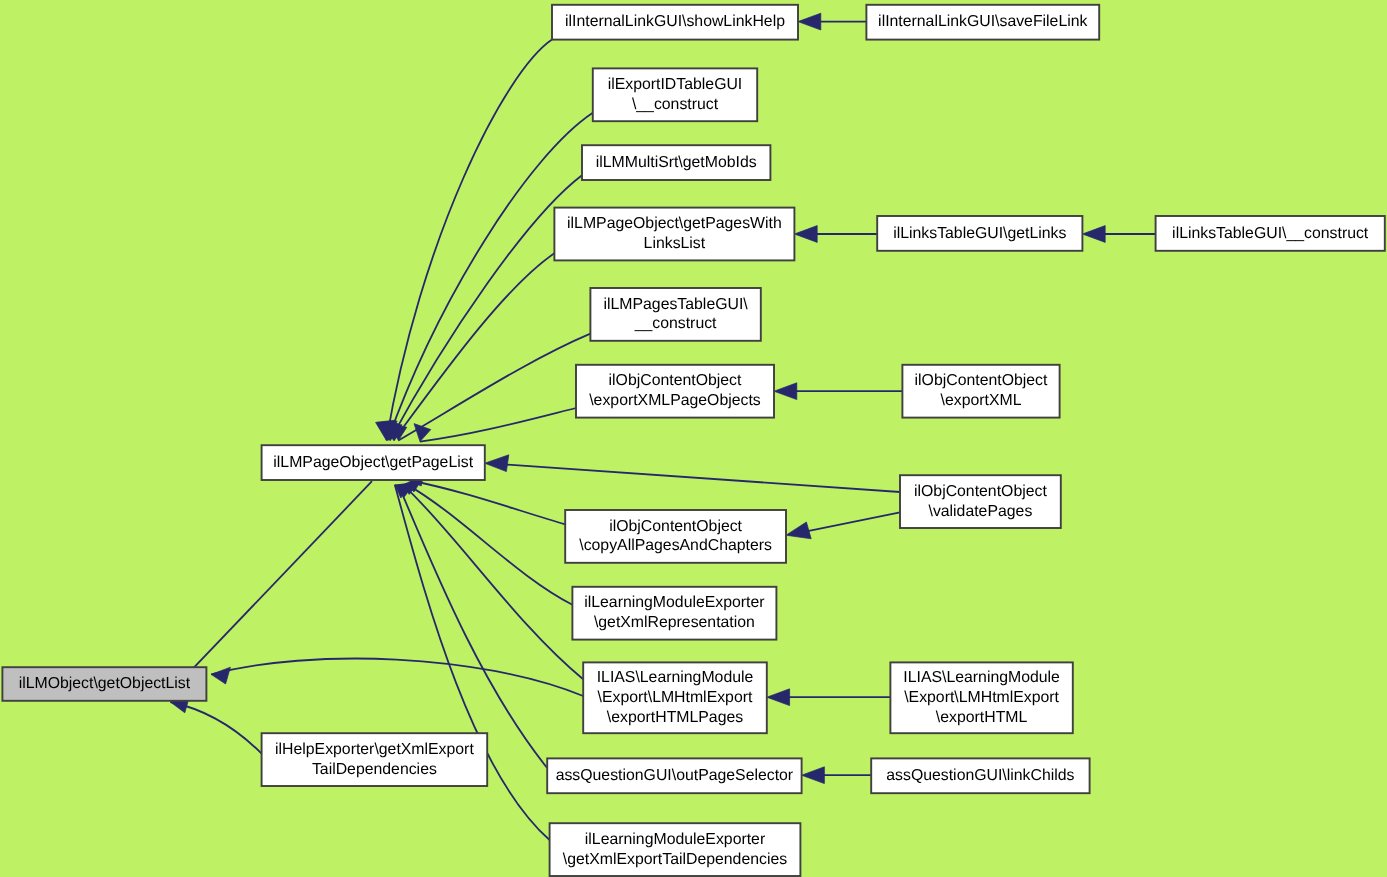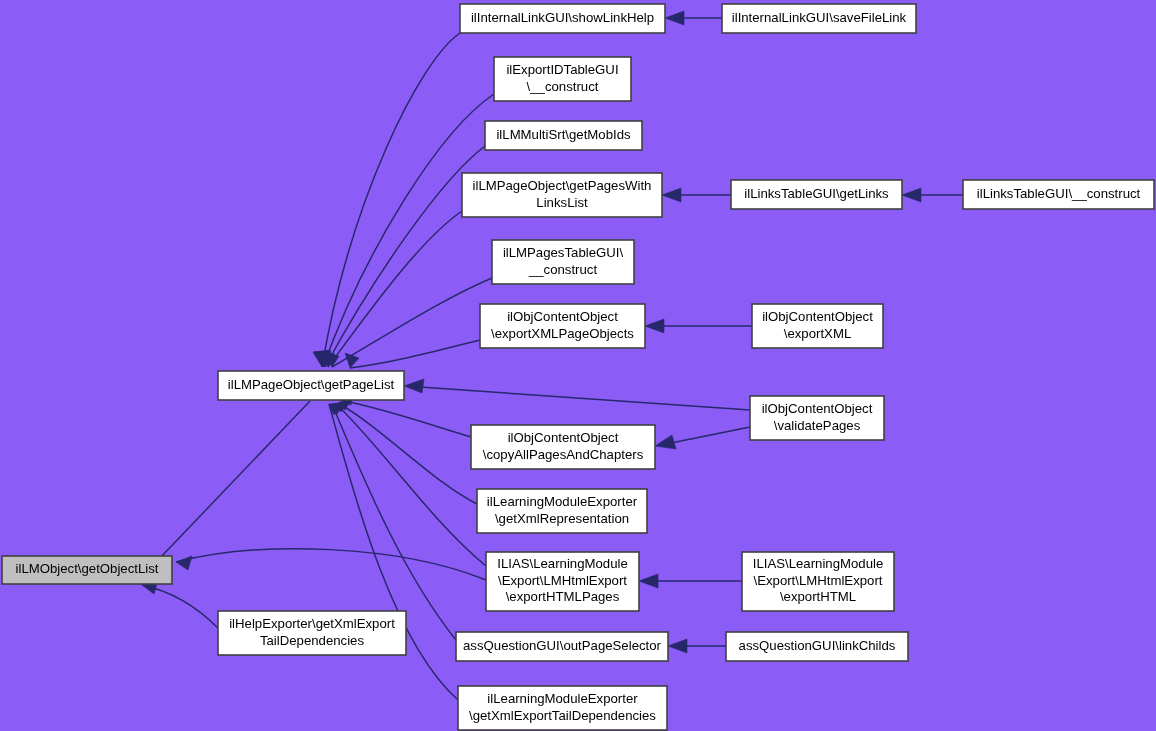--- a/index.html
+++ b/index.html
@@ -4,21 +4,21 @@
 <style>
   html, body {
     margin: 0;
     padding: 0;
     background: #ffffff;
   }
   #canvas-wrap {
     position: relative;
     width: 1156px;
     height: 731px;
-    background: #8b5cf6;
+    background: #bef264;
     overflow: hidden;
     font-family: "Liberation Sans", sans-serif;
   }
   svg#graph {
     position: absolute;
     left: 0;
     top: 0;
     width: 1156px;
     height: 731px;
     display: block;

